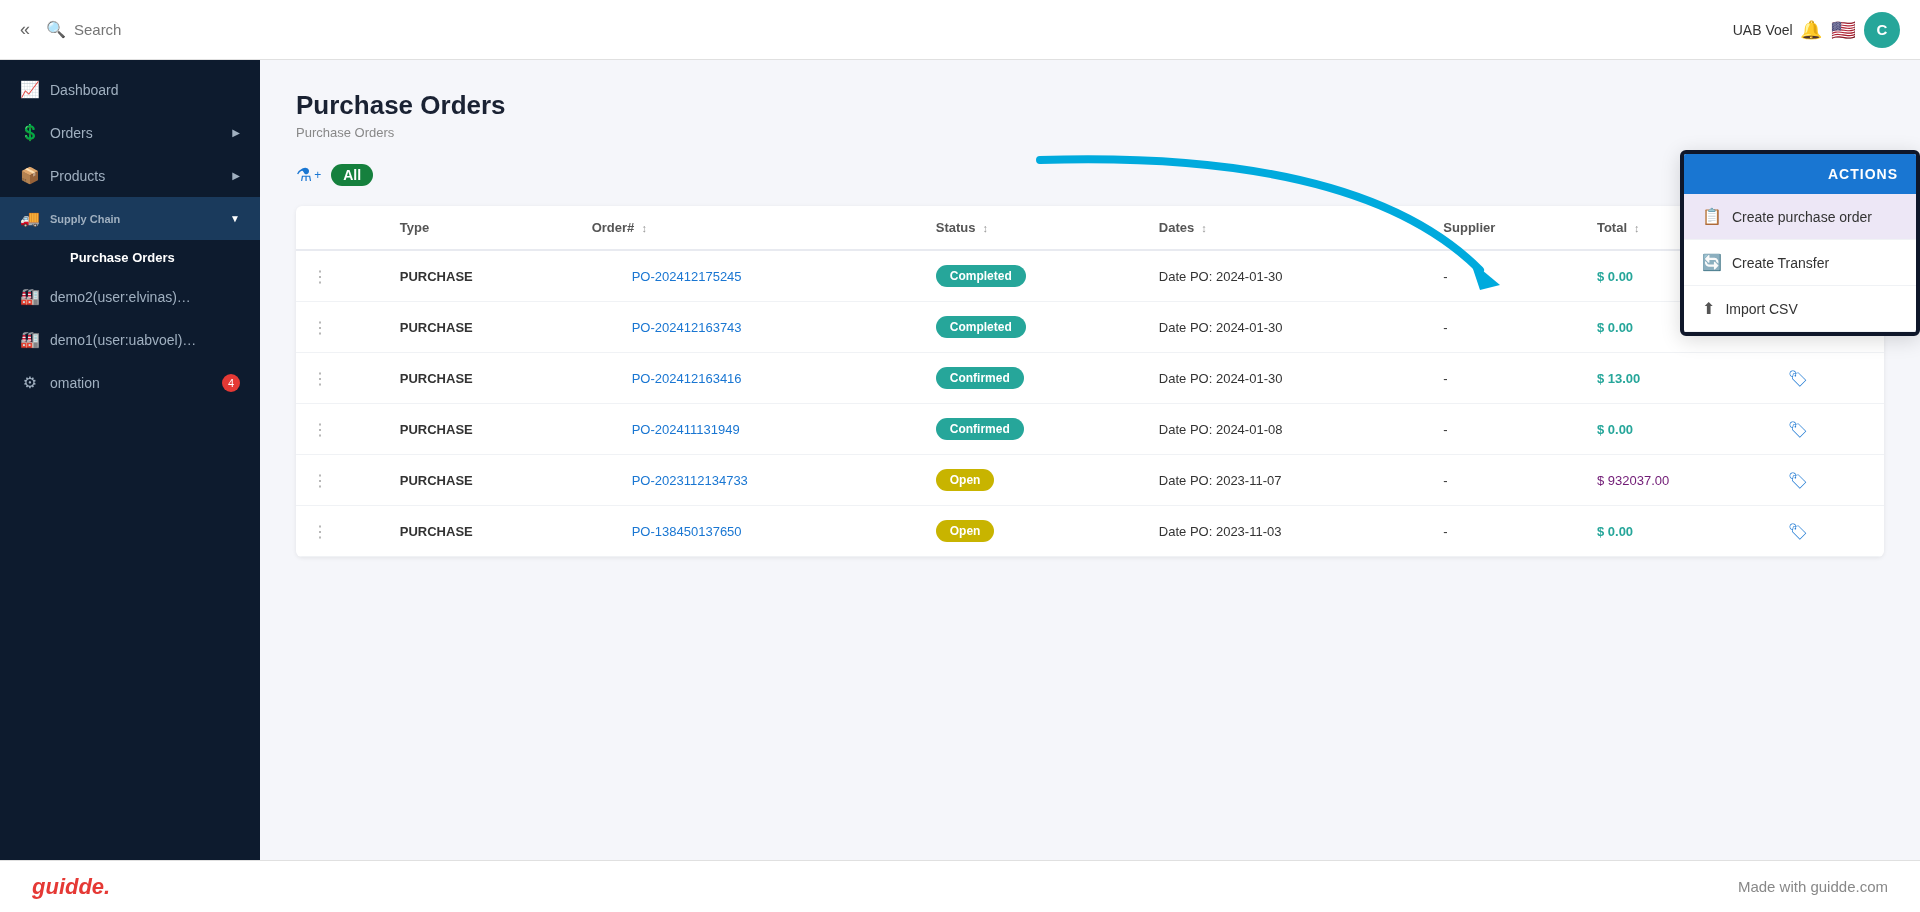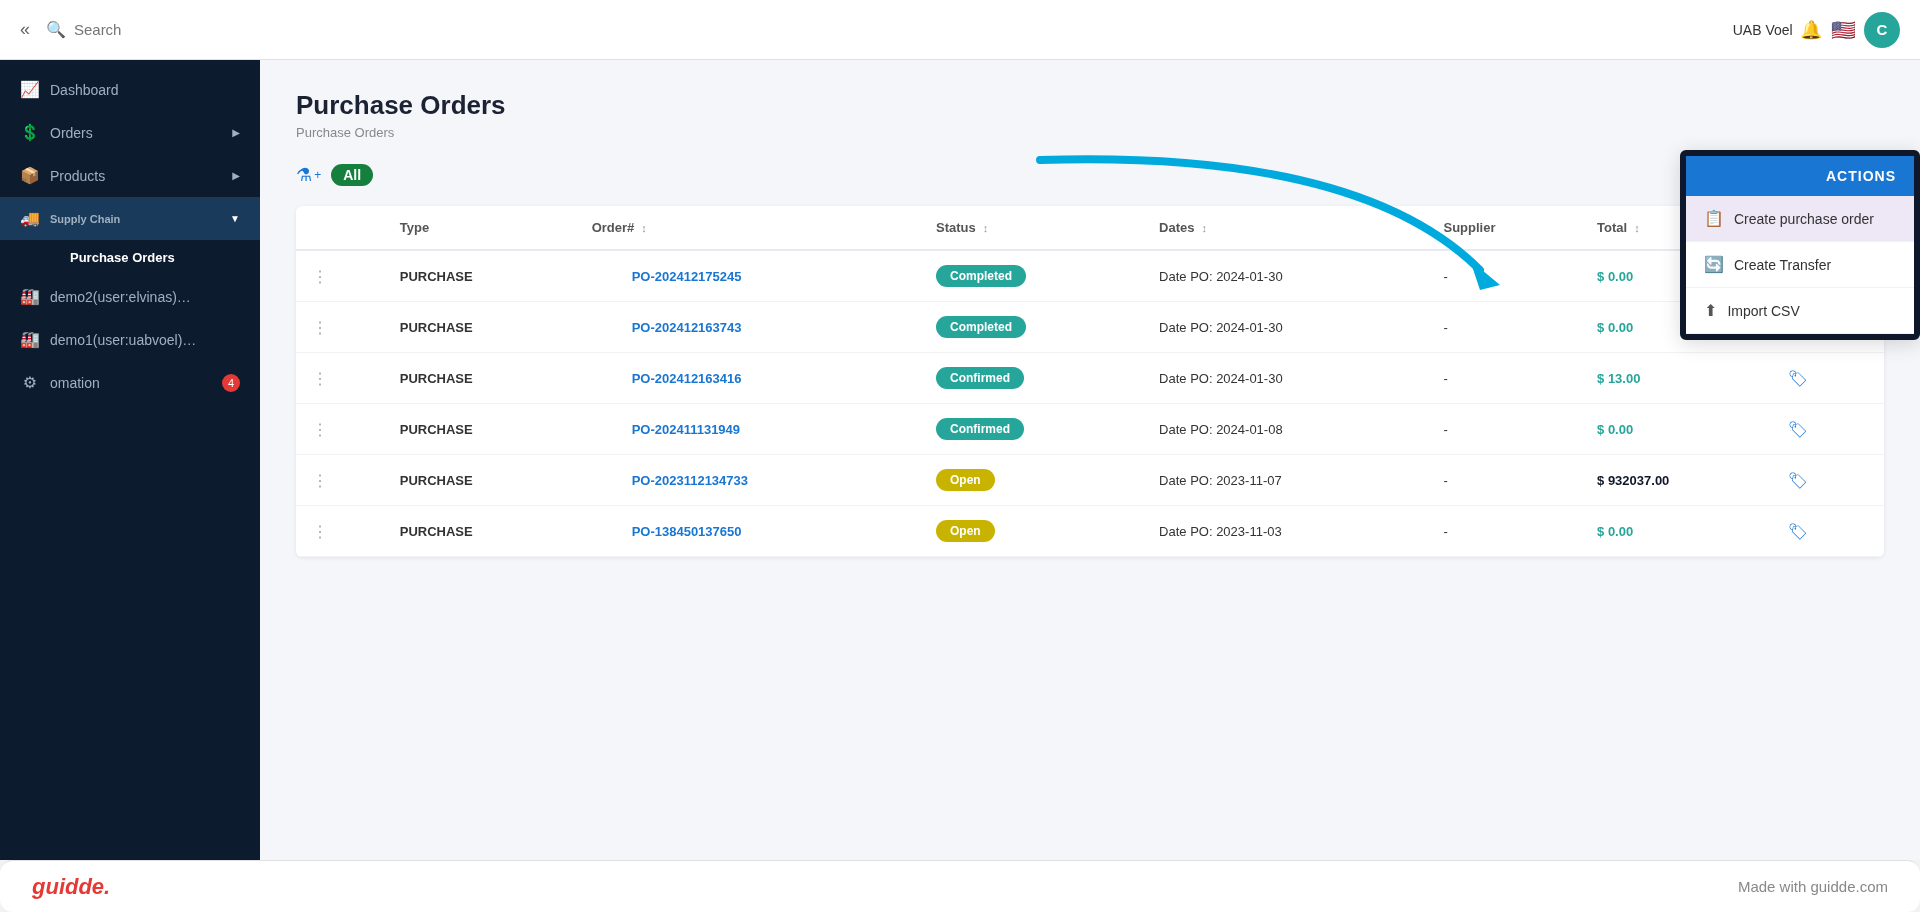--- a/index.html
+++ b/index.html
@@ -51,39 +51,39 @@
     .all-badge { background: #15803d; color: #fff; border-radius: 12px; padding: 3px 12px; font-size: 14px; font-weight: 600; cursor: pointer; }
 
     
     .table-wrap { background: #fff; border-radius: 6px; overflow: hidden; box-shadow: 0 1px 4px rgba(0,0,0,0.08); }
     .data-table { width: 100%; border-collapse: collapse; }
     .data-table thead tr { border-bottom: 2px solid #e8eaf0; }
     .data-table th { padding: 14px 16px; text-align: left; font-size: 13px; font-weight: 600; color: #555; white-space: nowrap; }
     .data-table th .sort-icon { margin-left: 4px; color: #999; font-size: 11px; }
     .data-table td { padding: 14px 16px; font-size: 13px; color: #333; border-bottom: 1px solid #f0f2f5; vertical-align: middle; }
     .row-menu { color: #aaa; cursor: pointer; font-size: 16px; }
-    .order-link { color: #1976d2; text-decoration: none; font-weight: 700; margin-left: 40px; }
+    .order-link { color: #1976d2; text-decoration: none; font-weight: 400; margin-left: 40px; }
     .status-badge { border-radius: 20px; padding: 4px 14px; font-size: 12px; font-weight: 600; color: #fff; display: inline-block; }
     .status-completed { background: #26a69a; }
     .status-confirmed { background: #26a69a; }
     .status-open { background: #c8b400; color: #fff; }
     .tag-icon { color: #1976d2; font-size: 16px; }
 
     
-    .actions-dropdown { position: absolute; right: 0; top: 90px; width: 240px; background: #fff; border: 6px solid #0f172a; border-radius: 6px; box-shadow: 0 4px 20px rgba(0,0,0,0.15); z-index: 100; overflow: hidden; }
+    .actions-dropdown { position: absolute; right: 0; top: 90px; width: 240px; background: #fff; border: 4px solid #0f172a; border-radius: 6px; box-shadow: 0 4px 20px rgba(0,0,0,0.15); z-index: 100; overflow: hidden; }
     .actions-header { background: #1976d2; color: #fff; padding: 12px 18px; font-size: 14px; font-weight: 700; letter-spacing: 1px; text-align: right; cursor: pointer; }
     .actions-item { display: flex; align-items: center; padding: 13px 18px; font-size: 14px; color: #333; cursor: pointer; gap: 10px; border-bottom: 1px solid #f0f2f5; }
     .actions-item.highlighted { background: #ede7f6; }
     .actions-icon { font-size: 16px; color: #555; }
 
     
     .annotation-arrow { position: absolute; top: 80px; left: 700px; width: 600px; height: 200px; pointer-events: none; z-index: 50; }
 
     
-    .guidde-footer { height: 52px; background: #fff; display: flex; align-items: center; justify-content: space-between; padding: 0 32px; border-top: 1px solid #e0e0e0; flex-shrink: 0; border-radius: 13px; }
+    .guidde-footer { height: 52px; background: #fff; display: flex; align-items: center; justify-content: space-between; padding: 0 32px; border-top: 1px solid #e0e0e0; flex-shrink: 0; }
     .guidde-logo { color: #e53935; font-size: 22px; font-weight: 800; font-style: italic; }
     .guidde-made { font-size: 15px; color: #888; }
 
     
     .main::-webkit-scrollbar { width: 8px; }
     .main::-webkit-scrollbar-thumb { background: #ccc; border-radius: 4px; }
   </style>
 </head>
 <body>
 
@@ -226,21 +226,21 @@
       <td style="color:#26a69a; font-weight:600;">$ 0.00</td>
       <td><span class="tag-icon">🏷</span></td>
     </tr>
             <tr>
       <td><span class="row-menu">⋮</span></td>
       <td><strong>PURCHASE</strong></td>
       <td><a class="order-link" href="#">PO-2023112134733</a></td>
       <td><span class="status-badge status-open">Open</span></td>
       <td>Date PO: 2023-11-07</td>
       <td>-</td>
-      <td style="color:#0f172a; font-weight:700;">$ 932037.00</td>
+      <td style="color:#701a75; font-weight:400;">$ 932037.00</td>
       <td><span class="tag-icon">🏷</span></td>
     </tr>
             <tr>
       <td><span class="row-menu">⋮</span></td>
       <td><strong>PURCHASE</strong></td>
       <td><a class="order-link" href="#">PO-138450137650</a></td>
       <td><span class="status-badge status-open">Open</span></td>
       <td>Date PO: 2023-11-03</td>
       <td>-</td>
       <td style="color:#26a69a; font-weight:600;">$ 0.00</td>

